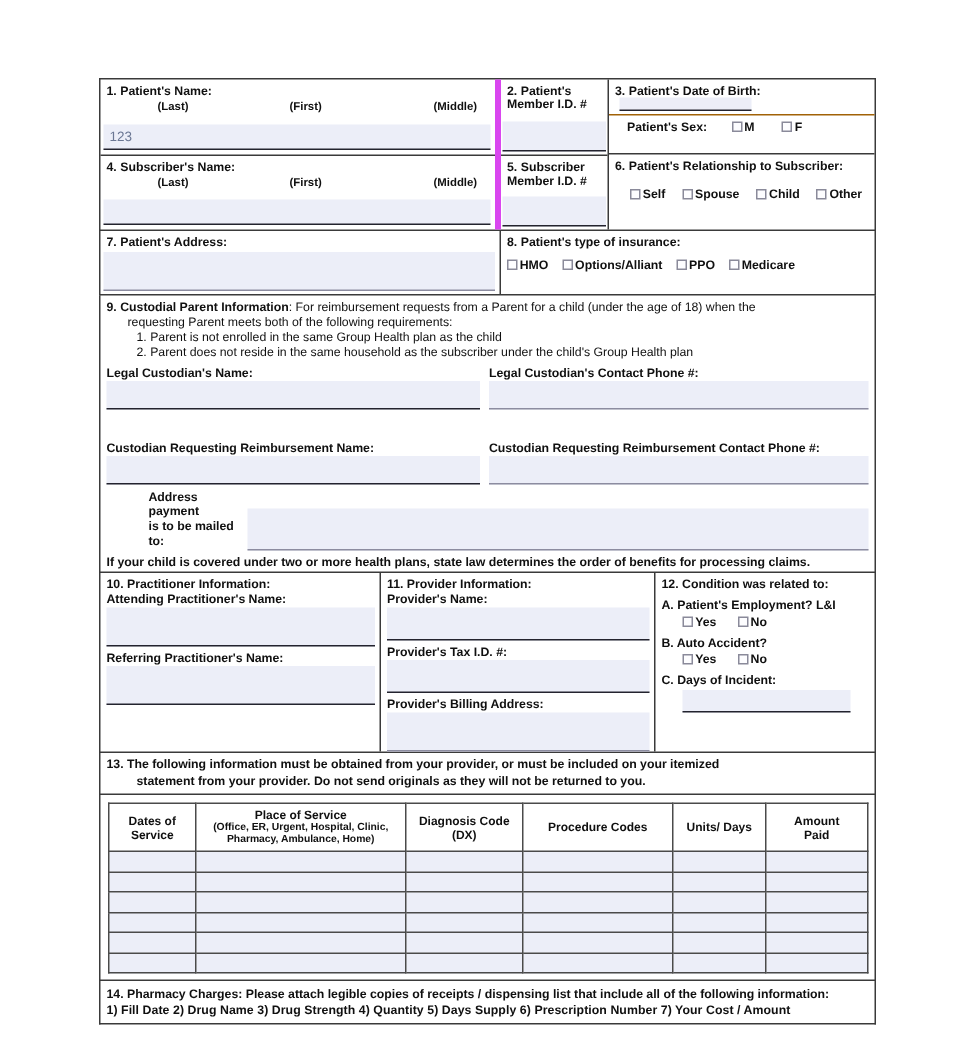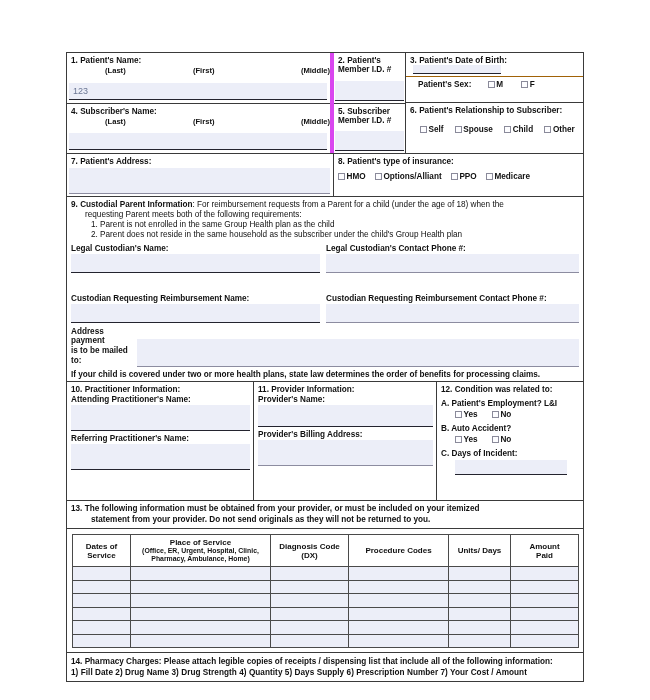--- a/index.html
+++ b/index.html
@@ -38,21 +38,21 @@
   .blk1 { display: flex; border: 1px solid #3a3a3a; }
   .col-name { width: 267px; border-right: 4px solid #d946ef; }
   .col-mid  { width: 72px;  border-right: 1px solid #3a3a3a; }
   .col-right{ flex: 1; }
 
   .namebox { height: 50px; padding: 3px 0 0 4px; position: relative; }
   .namebox.b2 { border-top: 1px solid #3a3a3a; }
   .namerow2 { display: flex; padding-left: 34px; margin-top: 1px; }
   .namerow2 span { font-weight: bold; font-size: 7.6px; }
   .nm-last  { width: 88px; }
-  .nm-first { width: 108px; }
+  .nm-first { width: 96px; }
   .nameinput {
     position: absolute; left: 2px; right: 3px; bottom: 3px;
     height: 17px; background: #eceef8;
     border-bottom: 1.3px solid #23232e;
     font-size: 9px; color: #6b7794; padding: 3px 0 0 4px;
     font-family: "Liberation Sans", sans-serif;
   }
 
   .midbox { height: 50px; padding: 3px 0 0 4px; position: relative; }
   .midbox.b2 { border-top: 1px solid #3a3a3a; }
@@ -91,21 +91,21 @@
   .s9ind div { text-indent: -12px; padding-left: 12px; }
 
   .twofield { display: flex; margin-top: 3px; }
   .tf-l { width: 255px; padding-right: 6px; }
   .tf-r { flex: 1; }
   .tf-lab { font-weight: bold; }
   .tf-in { height: 19px; background: #eceef8; border-bottom: 1.3px solid #23232e; margin-top: 1px; }
   .tf-in.soft { border-bottom: 1.3px solid #8c8ca0; }
 
   .mailrow { display: flex; margin-top: 4px; align-items: flex-end; }
-  .mail-lab { width: 66px; font-weight: bold; line-height: 1.2; padding-bottom: 1px; }
+  .mail-lab { width: 66px; font-weight: bold; line-height: 1.2; padding-bottom: 1px; margin-left: 28px; }
   .mail-in { flex: 1; height: 28px; background: #eceef8; border-bottom: 1.3px solid #8c8ca0; }
 
   .s9note { font-weight: bold; margin-top: 3px; padding-bottom: 2px; }
 
   
   .blk4 { display: flex; border: 1px solid #3a3a3a; border-top: none; }
   .c10 { width: 187px; border-right: 1px solid #3a3a3a; }
   .c11 { width: 183px; border-right: 1px solid #3a3a3a; }
   .c12 { flex: 1; padding: 3px 0 0 4px; }
 
@@ -331,20 +331,24 @@
 
     <div class="c11">
       <div class="fgroup">
         <div class="flab">
           <span>11.</span>
           <span>Provider Information:</span>
         </div>
       </div>
       <div class="fgroup" style="padding-top:1px;">
         <div class="flab">Provider's Name:</div>
+        <div class="fin"></div>
+      </div>
+      <div class="fgroup" style="padding-top:3px;">
+        <div class="flab">Provider's Tax I.D. #:</div>
         <div class="fin"></div>
       </div>
       <div class="fgroup" style="padding-top:3px;">
         <div class="flab">Provider's Billing Address:</div>
         <div class="fin tall soft"></div>
       </div>
     </div>
 
     <div class="c12">
       <div class="lbl">

